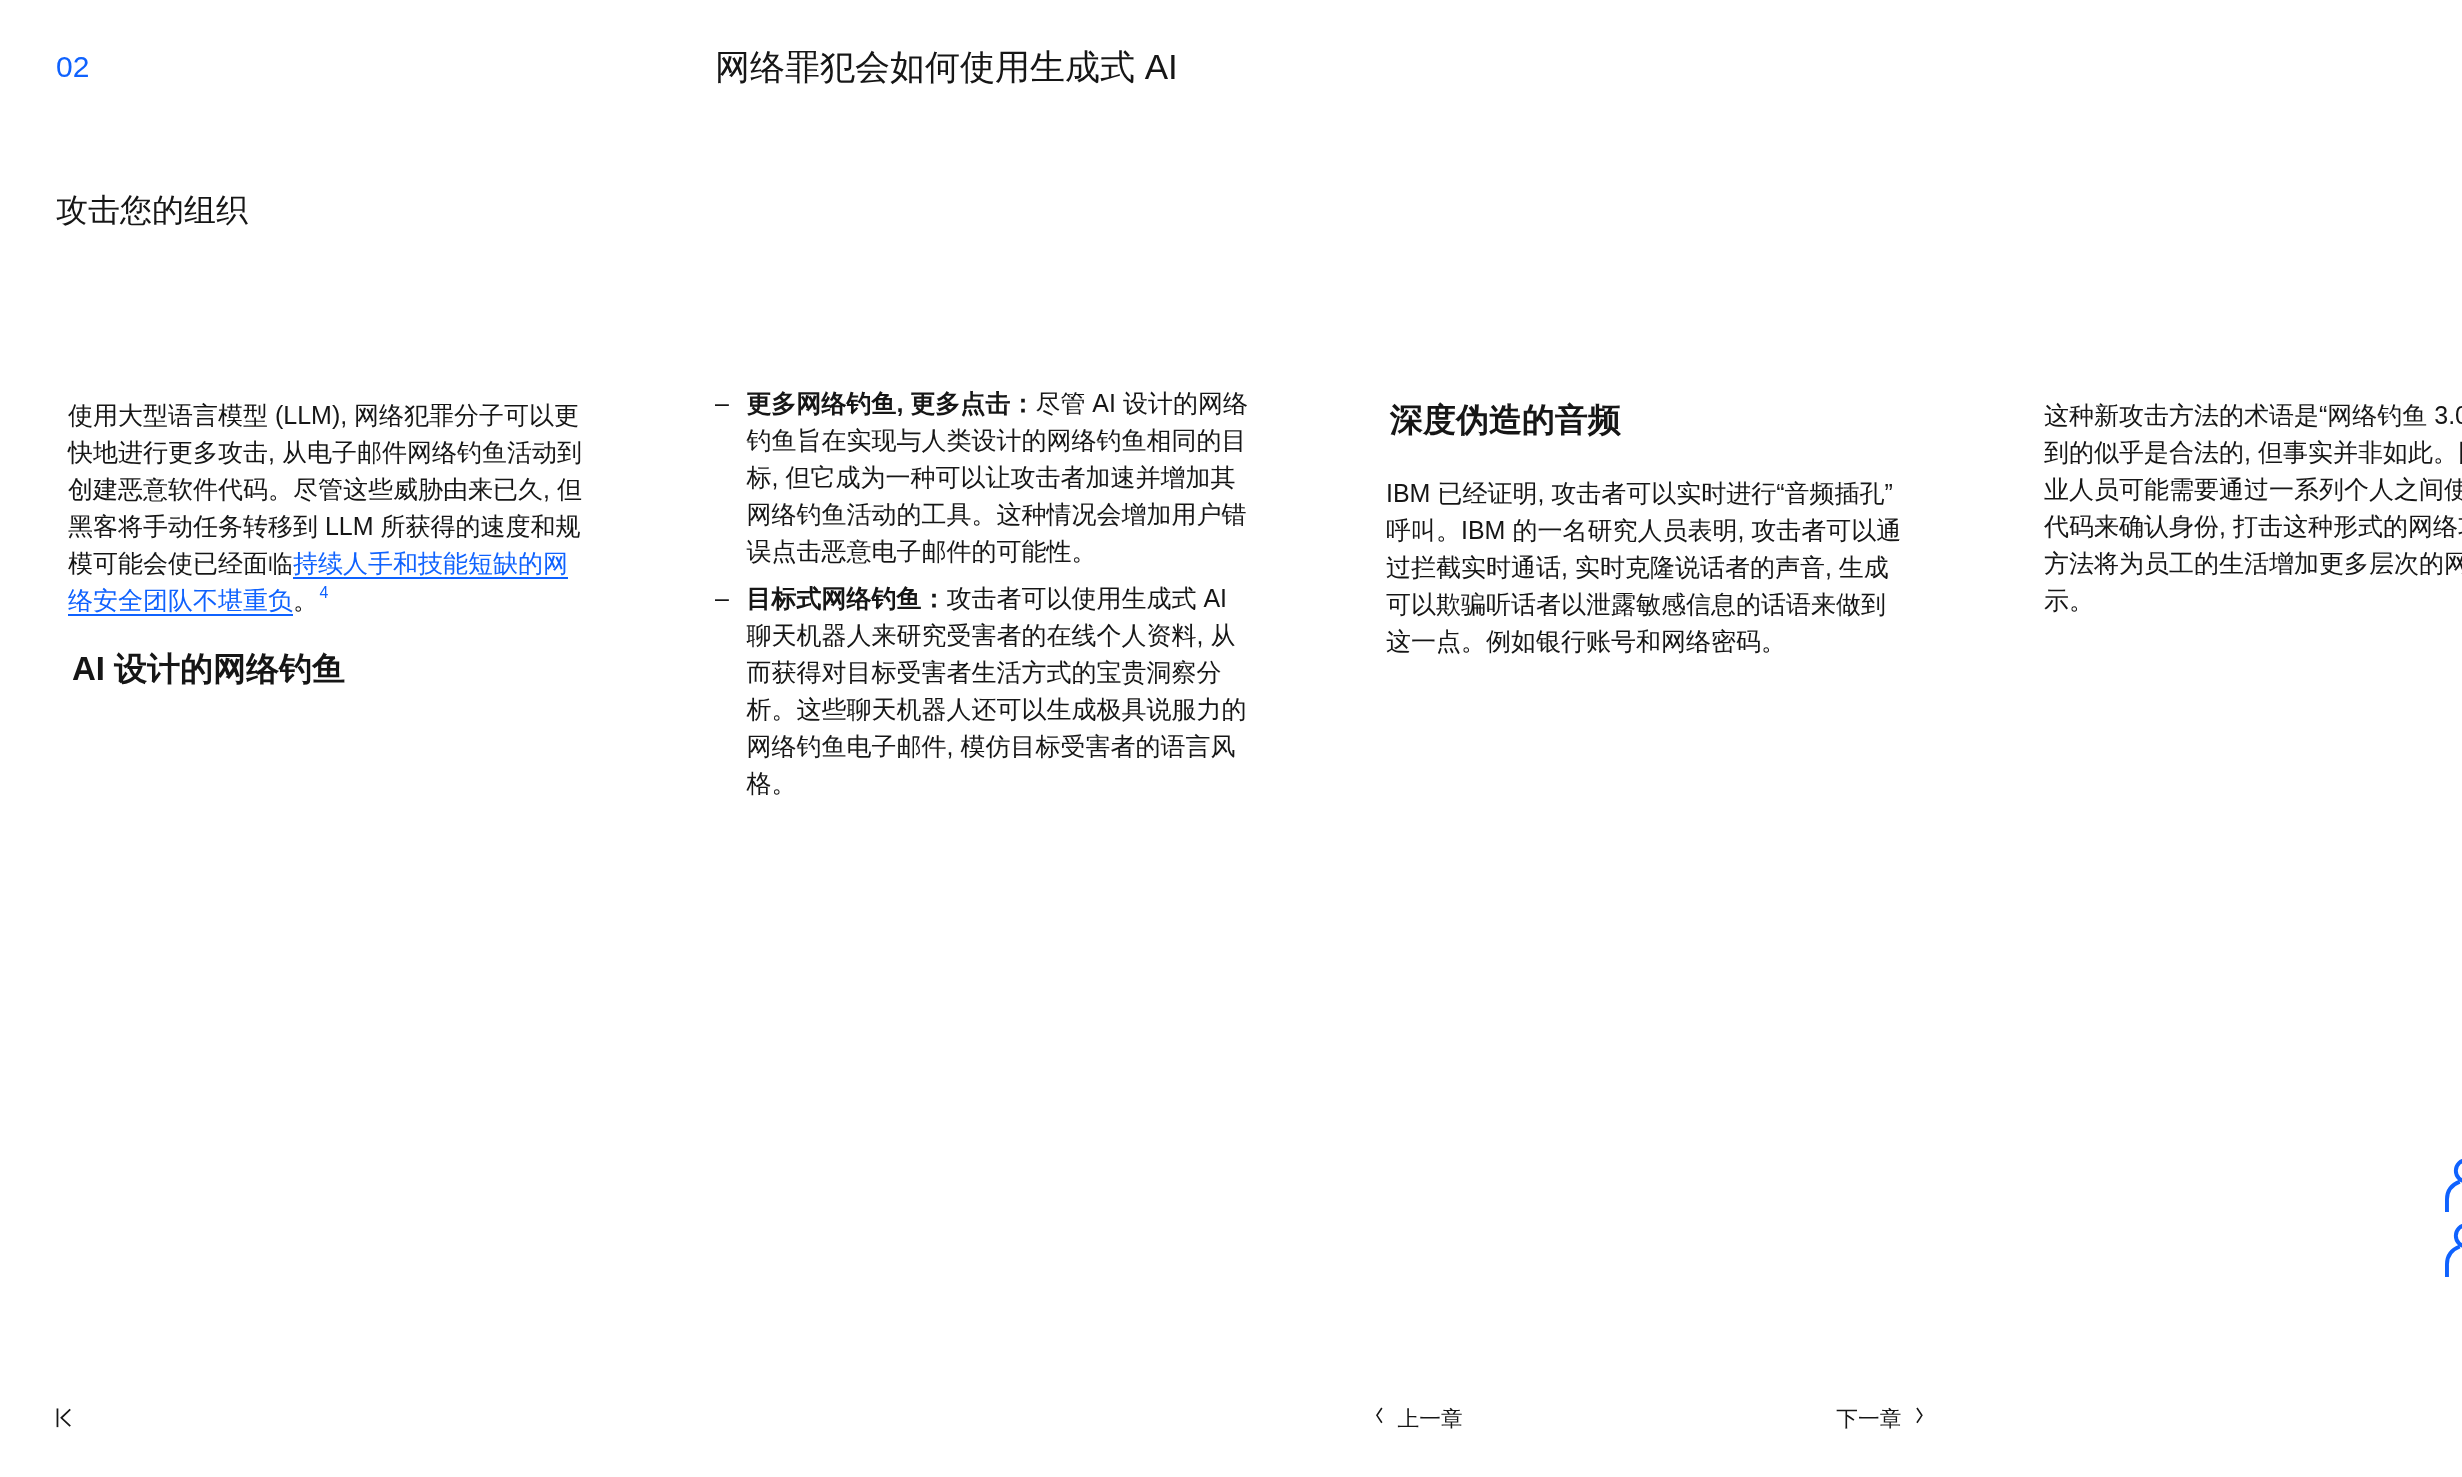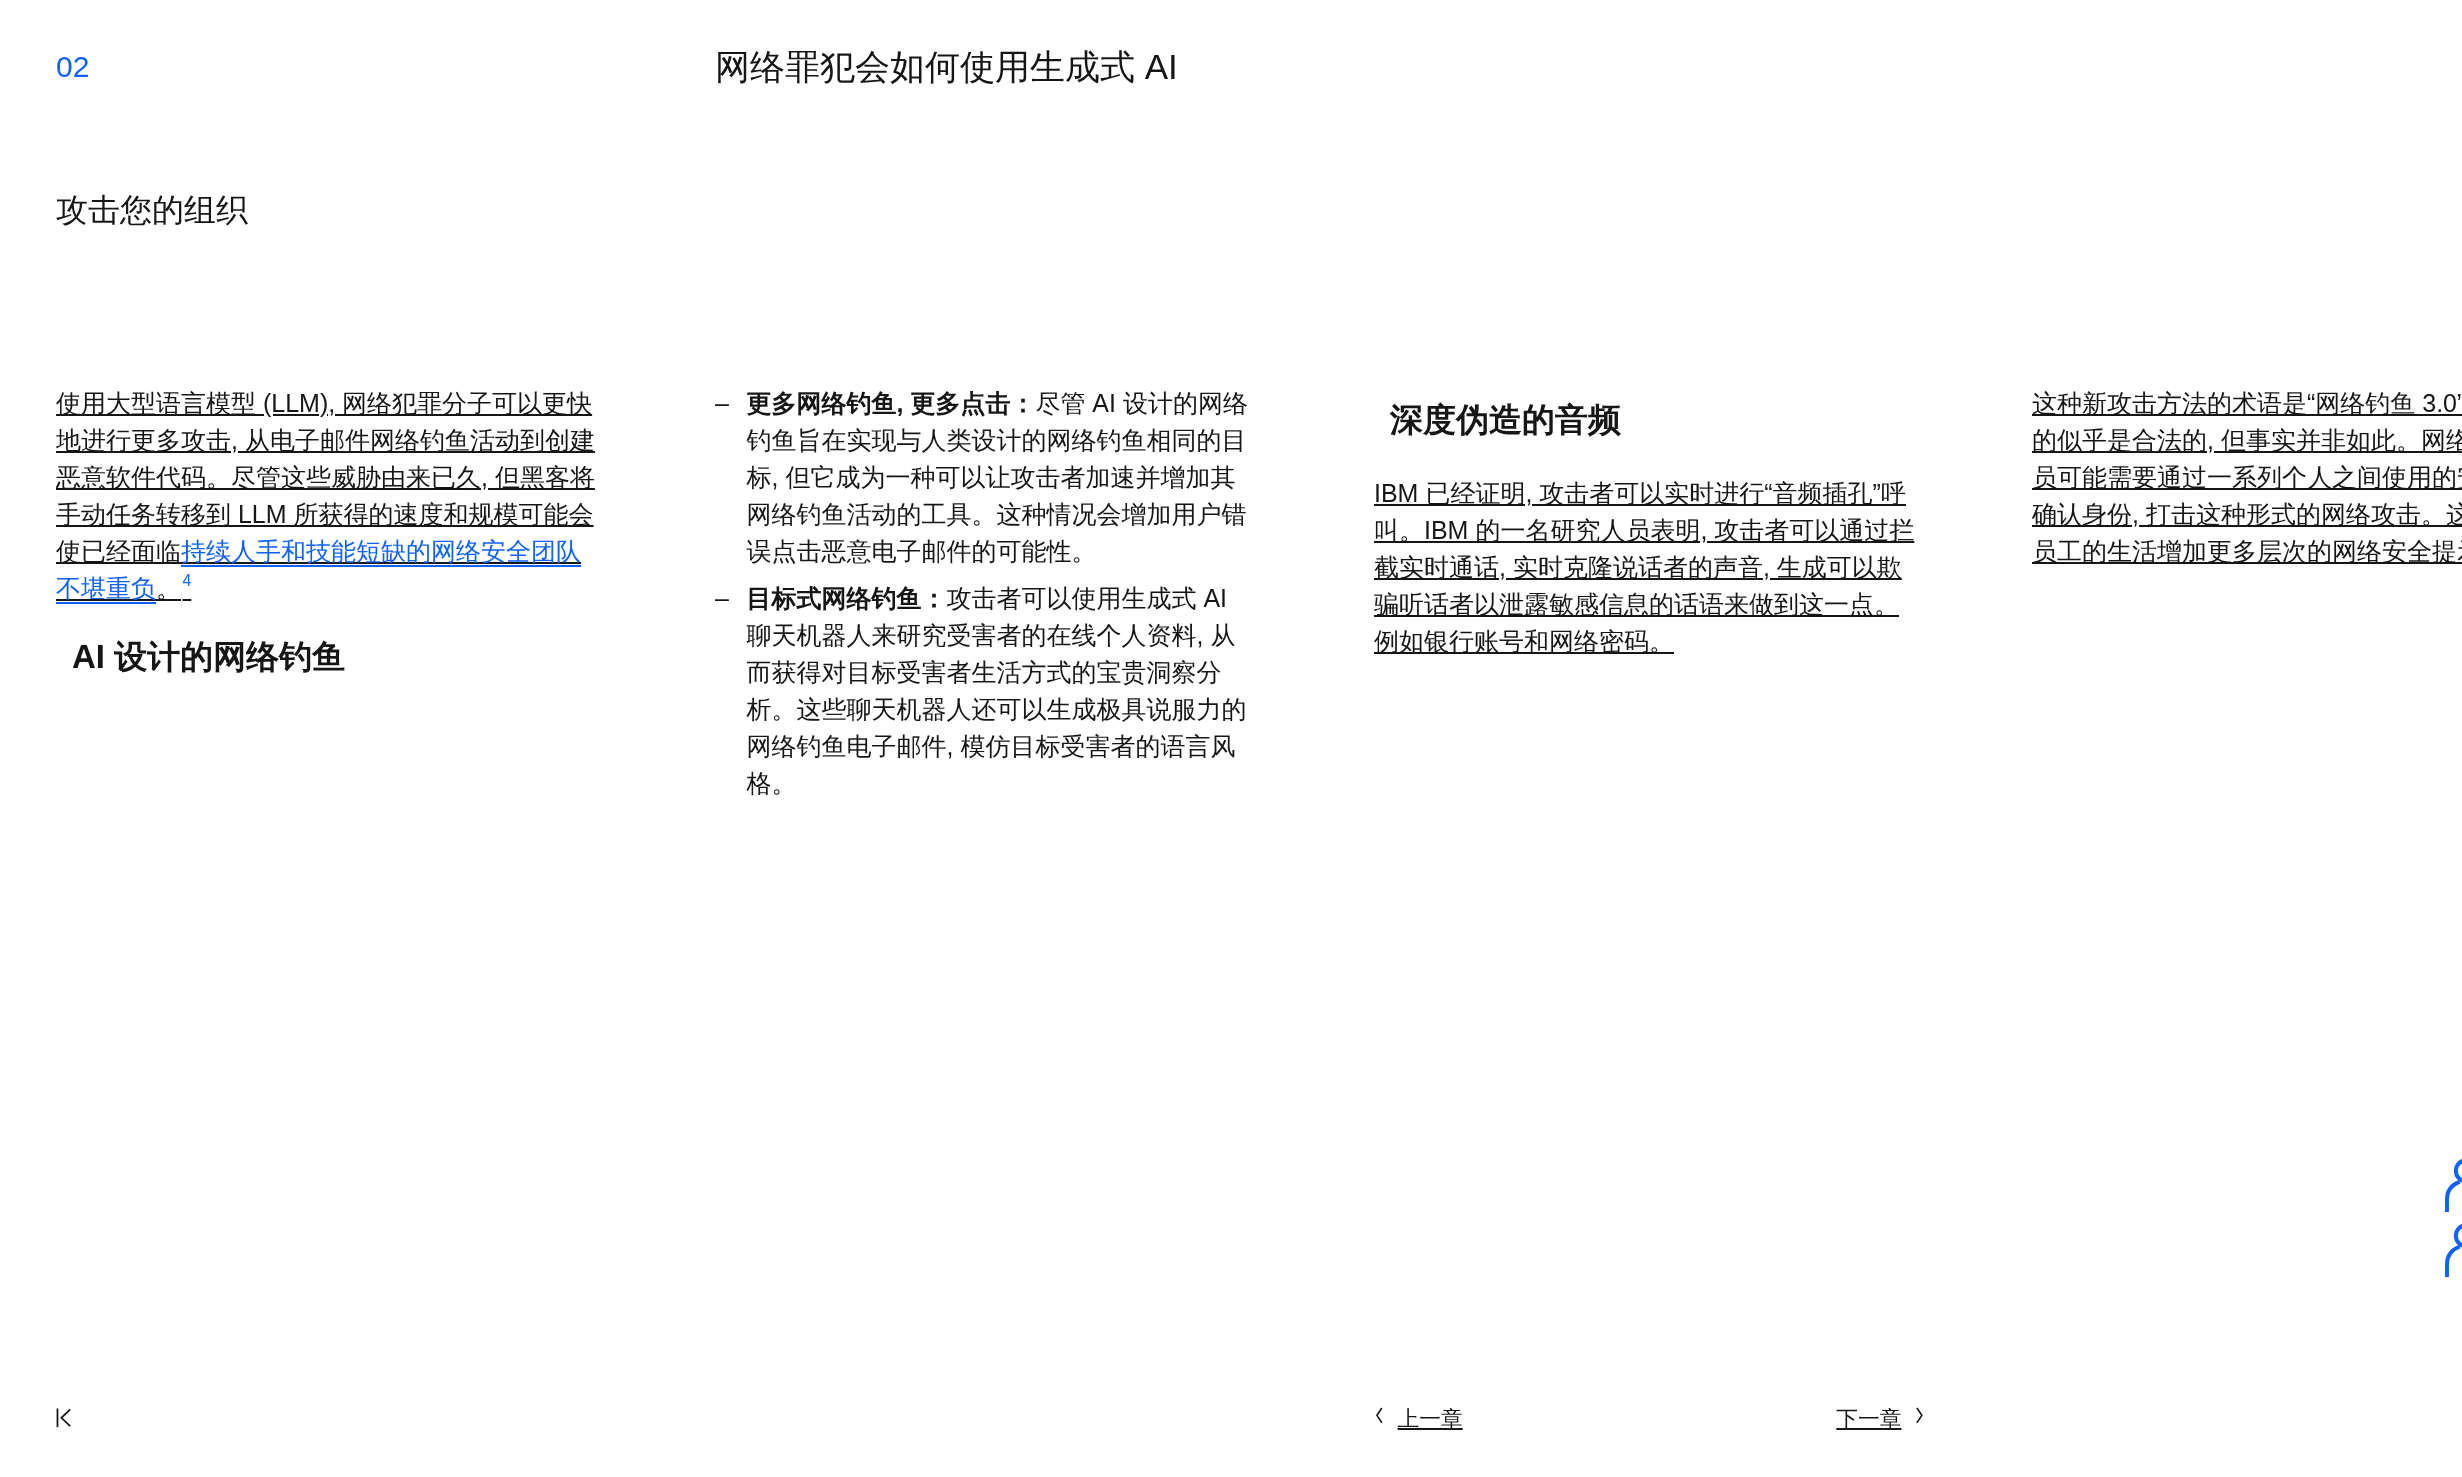--- a/index.html
+++ b/index.html
@@ -29,21 +29,21 @@
 
   
   .col {
     position: absolute; top: 385px; width: 542px;
     font-size: 25px; line-height: 37px; color: #161616;
   }
   .col1 { left: 56px; }
   .col2 { left: 715px; }
   .col3 { left: 1374px; }
   .col4 { left: 2032px; width: 566px; }
-  .col p { margin: 0; text-decoration: underline; }
+  .col p { margin: 12px; }
   .col h2 {
     margin: 16px; font-size: 33px; line-height: 37px; font-weight: 700; color: #161616;
   }
   .col1 h2 { margin-top: 30.5px; }
   .col3 .para-2 { margin-top: 37px; }
 
   .link {
     color: #0f62fe; text-decoration: underline;
     text-decoration-thickness: 1.5px; text-underline-offset: 4.9px; cursor: pointer;
   }
@@ -63,21 +63,21 @@
   .people-icon { position: absolute; left: 2443px; top: 1156px; }
 
   
   .footer-skip {
     position: absolute; left: 55px; top: 1407px; width: 18.7px; height: 23.6px;
     display: flex; align-items: center; cursor: pointer; background: none; border: none; padding: 0;
   }
   .footer-nav {
     position: absolute; left: 1374px; top: 1404px; width: 551px; height: 29.5px;
     display: flex; justify-content: space-between; align-items: center;
-    font-size: 21.7px; color: #161616; text-decoration: underline;
+    font-size: 21.7px; color: #161616;
   }
   .nav-btn {
     display: flex; align-items: center; gap: 12.8px; cursor: pointer;
     background: none; border: none; padding: 0; font: inherit; color: inherit;
   }
 </style>
 </head>
 <body>
 
 <div class="page">

